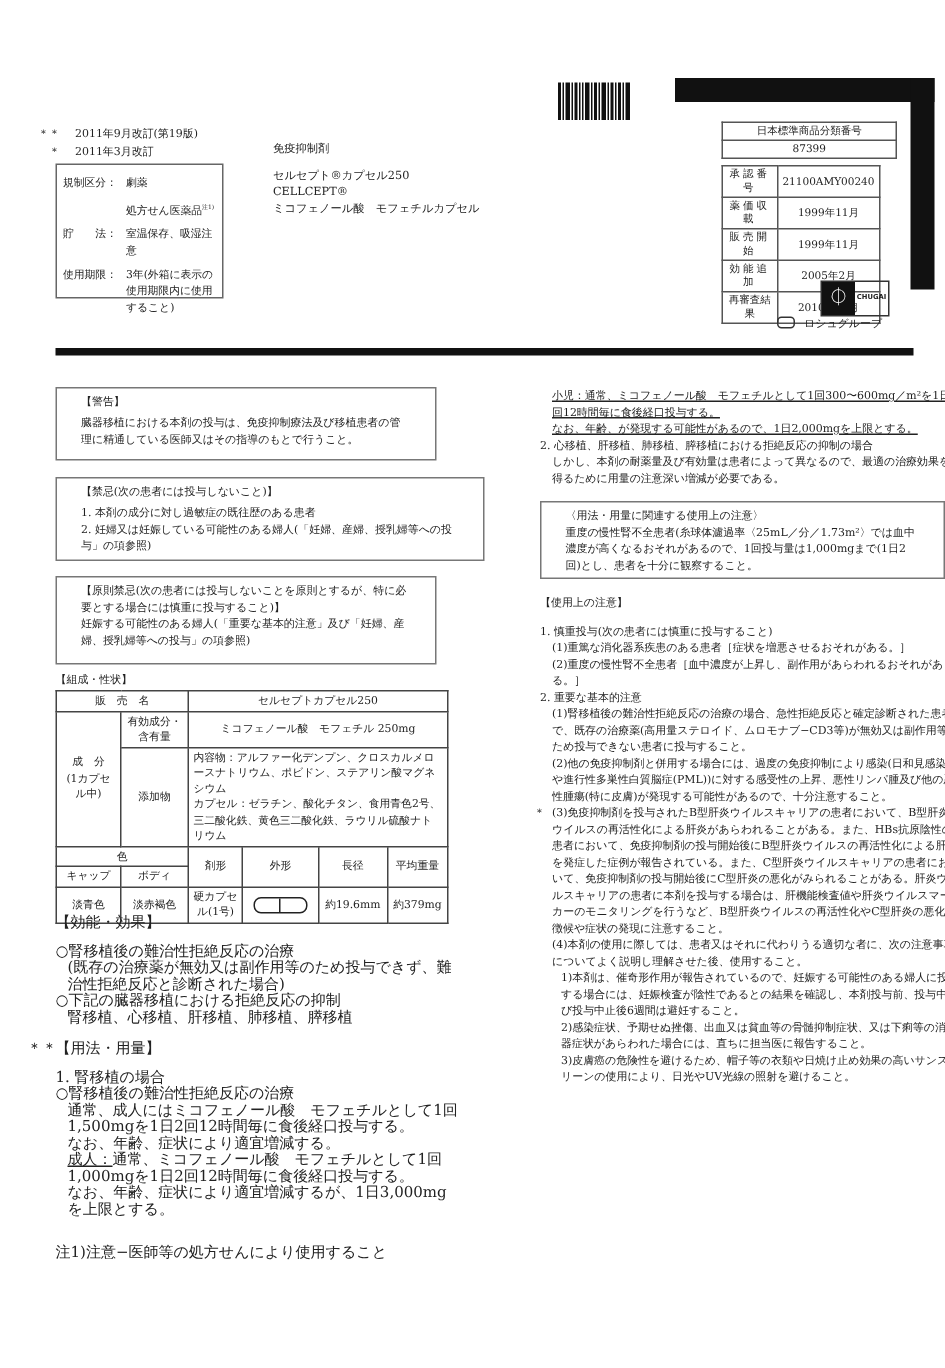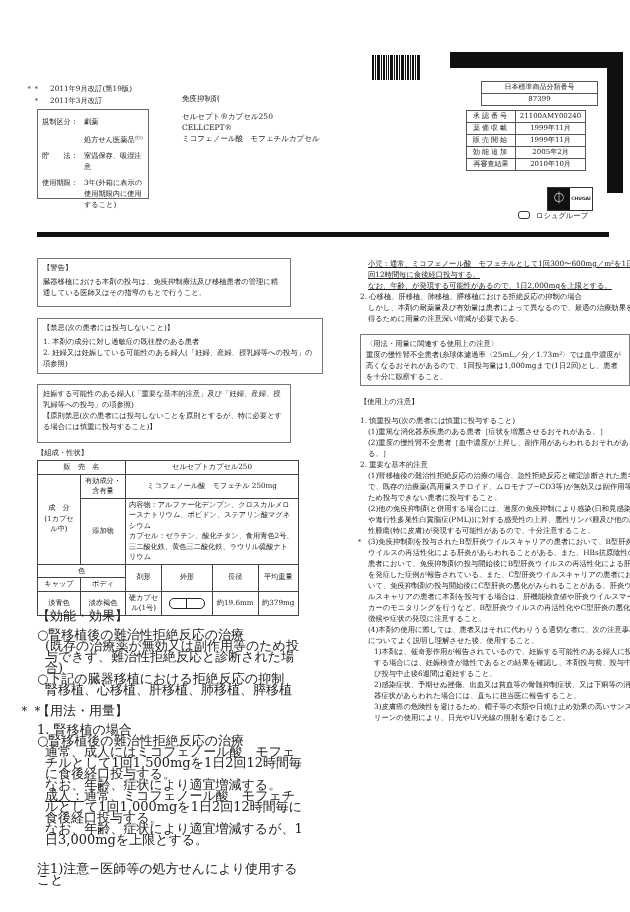--- a/index.html
+++ b/index.html
@@ -16,44 +16,44 @@
   .drug-cat{left:182px;top:94px;font-size:7.5px;}
   .drug-names{left:182px;top:111px;font-size:7.5px;line-height:11px;}
   .barcode{left:372px;top:55px;width:60px;height:25px;display:flex;gap:1px;}
   .barcode span{display:block;height:25px;background:#111;}
   .corner-top{left:450px;top:52px;width:173px;height:16px;background:#111;}
   .corner-right{left:607px;top:52px;width:16px;height:141px;background:#111;}
   table.cls{border-collapse:collapse;font-size:7px;}
   table.cls td{border:1px solid #555;padding:1px 3px;text-align:center;line-height:9px;}
   .clsbox{left:481px;top:81px;width:117px;}
   .clsbox table{width:100%;}
-  .apprbox{left:466px;top:110px;width:120px;}
+  .apprbox{left:481px;top:110px;width:106px;}
   .apprbox table{width:100%;}
   .apprbox td.k{letter-spacing:2px;width:42px;}
   .logo{left:547px;top:187px;width:44px;height:22px;border:1px solid #333;display:flex;}
   .logo .blk{width:22px;height:22px;background:#111;color:#fff;font-size:12px;display:flex;align-items:center;justify-content:center;}
   .logo .txt{flex:1;font-family:"DejaVu Sans",sans-serif;font-size:4.5px;font-weight:bold;display:flex;align-items:center;justify-content:center;}
   .roche{left:518px;top:211px;font-size:7.3px;display:flex;gap:6px;}
   .roche .hex{width:10px;height:6px;border:1px solid #333;border-radius:3px;font-size:3px;}
   .rule{left:37px;top:232px;width:572px;height:5px;background:#111;}
 
-  .box{border:1px solid #777;box-sizing:border-box;padding:3px 5px;font-size:7.3px;line-height:11px;}
+  .box{border:1px solid #777;box-sizing:border-box;padding:3px 16px;font-size:7.3px;line-height:11px;}
   .warn{left:37px;top:258px;width:254px;height:49px;}
   .contra{left:37px;top:318px;width:286px;height:56px;}
   .pcontra{left:37px;top:384px;width:254px;height:59px;}
   .box .h{margin-bottom:3px;}
   .sec-h{font-size:7.3px;}
   .comp-title{left:37px;top:448px;}
   table.comp{border-collapse:collapse;font-size:7.2px;width:262px;}
   table.comp td{border:1px solid #444;padding:1px 3px;text-align:center;line-height:10.5px;vertical-align:middle;}
   table.comp td.left{text-align:left;}
   .comp-wrap{left:37px;top:460px;}
   .capsule{display:inline-block;width:34px;height:9px;border:1px solid #222;border-radius:5px;position:relative;vertical-align:middle;}
   .capsule:before{content:"";position:absolute;left:16px;top:0;width:1px;height:9px;background:#222;}
-  .col-l{left:37px;top:610px;width:270px;font-size:13px;line-height:11px;}
+  .col-l{left:37px;top:610px;width:270px;font-size:10px;line-height:11px;}
   .col-l p,.col-r p{margin:0;}
   .ind{padding-left:8px;}
   .ind2{padding-left:14px;}
   .u{text-decoration:underline;}
   .col-r{left:338px;top:258px;width:280px;font-size:7.3px;line-height:11px;margin-left:22px;}
   .dosebox{margin:10px 0 0 0;width:270px;}
 </style>
 </head>
 <body>
 
@@ -173,22 +173,22 @@
   <div>臓器移植における本剤の投与は、免疫抑制療法及び移植患者の管理に精通している医師又はその指導のもとで行うこと。</div>
 </div>
 
 <div class="abs box contra">
   <div class="h">【禁忌(次の患者には投与しないこと)】</div>
   <div>1. 本剤の成分に対し過敏症の既往歴のある患者</div>
   <div>2. 妊婦又は妊娠している可能性のある婦人(「妊婦、産婦、授乳婦等への投与」の項参照)</div>
 </div>
 
 <div class="abs box pcontra">
+  <div>【原則禁忌(次の患者には投与しないことを原則とするが、特に必要とする場合には慎重に投与すること)】</div>
   <div>妊娠する可能性のある婦人(「重要な基本的注意」及び「妊婦、産婦、授乳婦等への投与」の項参照)</div>
-  <div>【原則禁忌(次の患者には投与しないことを原則とするが、特に必要とする場合には慎重に投与すること)】</div>
 </div>
 
 <div class="abs comp-title sec-h">【組成・性状】</div>
 <div class="abs comp-wrap">
   <table class="comp">
     <tbody>
         <tr>
       <td colspan="2">販　売　名</td>
       <td colspan="4">セルセプトカプセル250</td>
     </tr>

